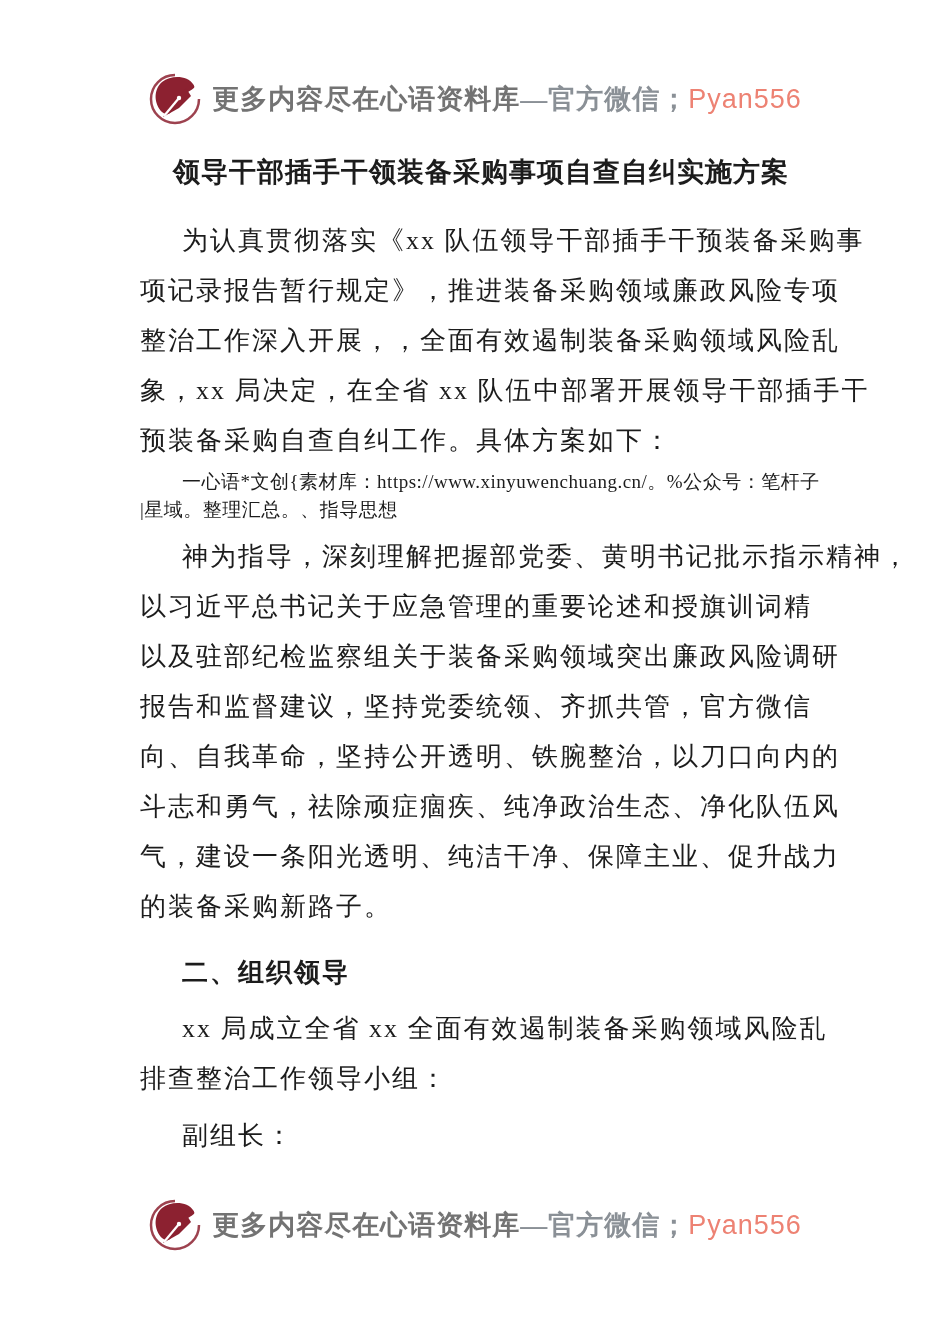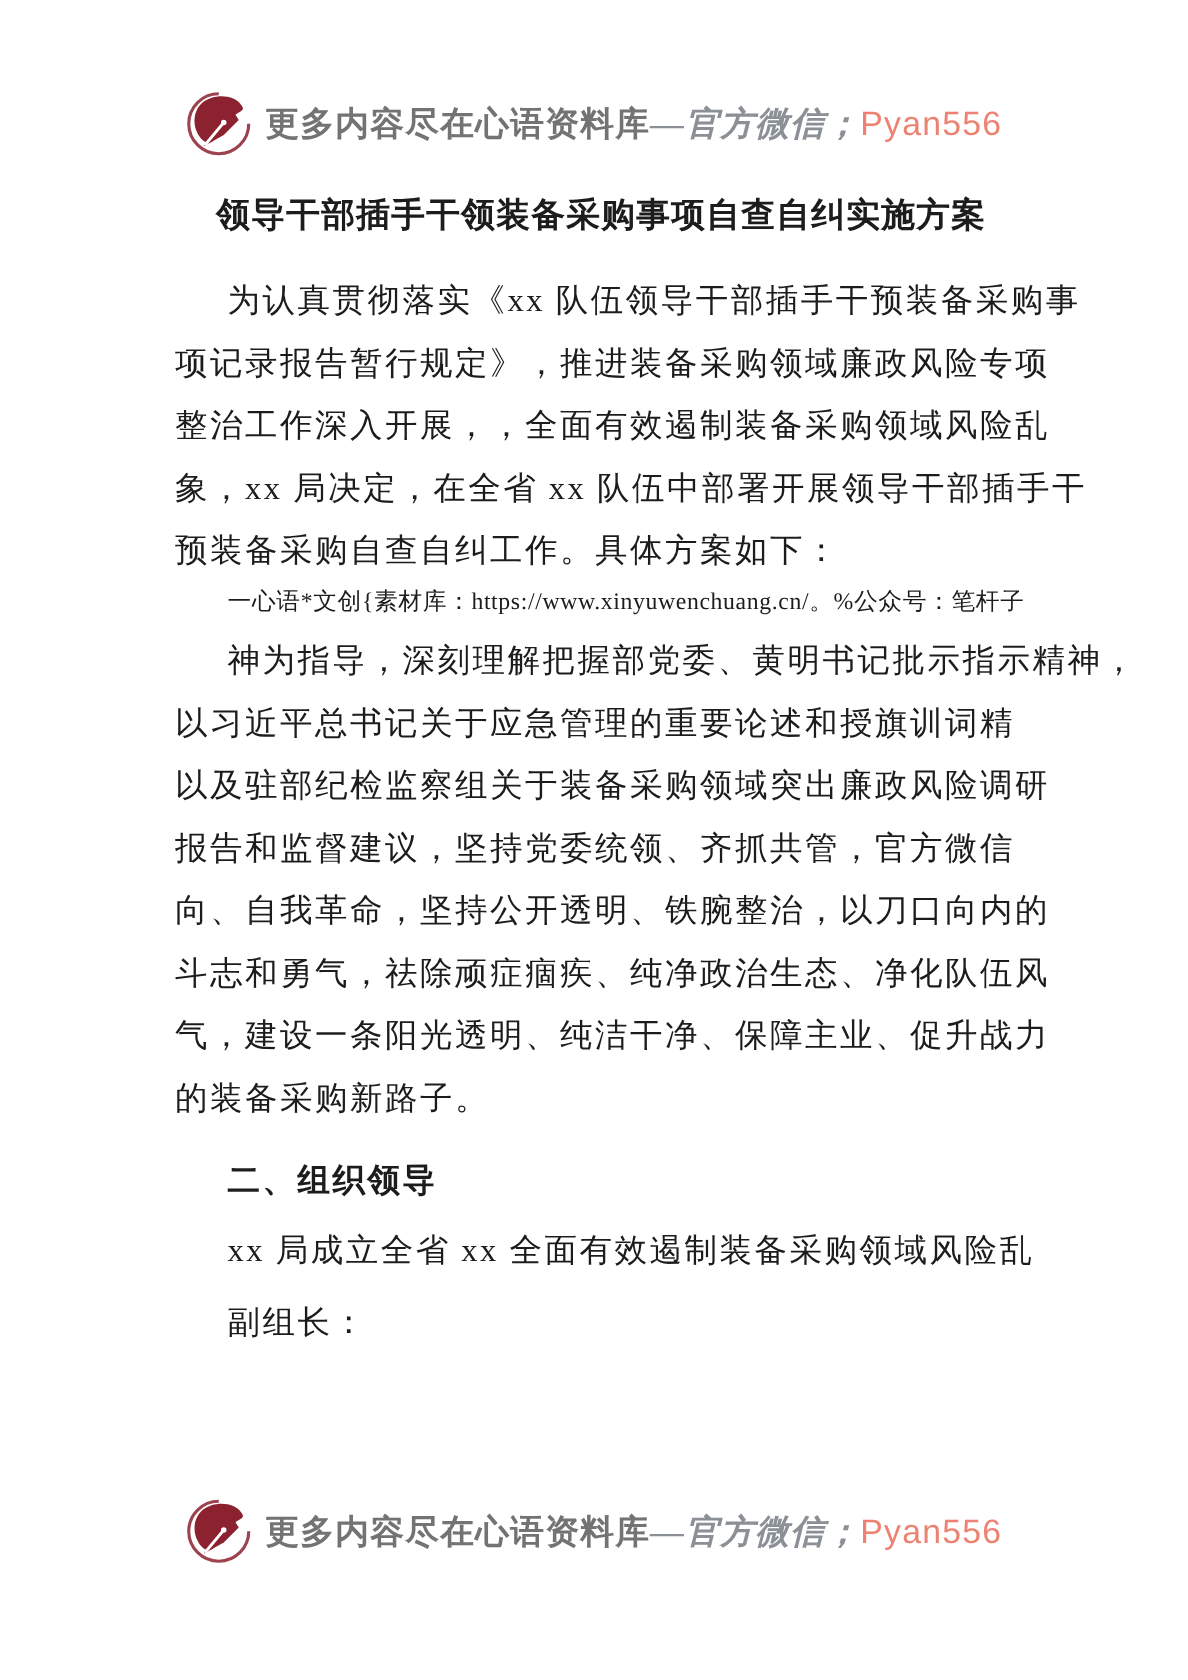--- a/index.html
+++ b/index.html
@@ -21,21 +21,21 @@
     display: flex;
     align-items: center;
     justify-content: center;
     gap: 10px;
   }
   .watermark-row.header { top: 72px; }
   .watermark-row.footer { top: 1198px; }
   .logo { width: 54px; height: 54px; flex: 0 0 auto; }
   .wm-text { font-size: 27px; letter-spacing: 1px; white-space: nowrap; }
   .wm-brand { color: #737373; font-weight: bold; }
-  .wm-channel { color: #8a9096; font-style: italic; font-weight: bold; }
+  .wm-channel { color: #8a9096; font-weight: bold; }
   .wm-id { color: #ed8273; font-family: "Liberation Sans", "DejaVu Sans", sans-serif; font-weight: normal; }
   
   .content {
     position: absolute;
     top: 152px;
     left: 140px;
     right: 128px;
   }
   .doc-title {
     text-align: center;
@@ -101,37 +101,39 @@
     <div class="para">
         <div class="line">为认真贯彻落实《xx 队伍领导干部插手干预装备采购事</div>
         <div class="line">项记录报告暂行规定》，推进装备采购领域廉政风险专项</div>
         <div class="line">整治工作深入开展，，全面有效遏制装备采购领域风险乱</div>
         <div class="line">象，xx 局决定，在全省 xx 队伍中部署开展领导干部插手干</div>
         <div class="line">预装备采购自查自纠工作。具体方案如下：</div>
       </div>
 
     <div class="note">
         <div class="line">一心语*文创{素材库：https://www.xinyuwenchuang.cn/。%公众号：笔杆子</div>
+        <div class="line">|星域。整理汇总。、指导思想</div>
       </div>
 
     <div class="para para-main">
         <div class="line">神为指导，深刻理解把握部党委、黄明书记批示指示精神，</div>
         <div class="line">以习近平总书记关于应急管理的重要论述和授旗训词精</div>
         <div class="line">以及驻部纪检监察组关于装备采购领域突出廉政风险调研</div>
         <div class="line">报告和监督建议，坚持党委统领、齐抓共管，官方微信</div>
         <div class="line">向、自我革命，坚持公开透明、铁腕整治，以刀口向内的</div>
         <div class="line">斗志和勇气，祛除顽症痼疾、纯净政治生态、净化队伍风</div>
         <div class="line">气，建设一条阳光透明、纯洁干净、保障主业、促升战力</div>
         <div class="line">的装备采购新路子。</div>
       </div>
 
     <div class="section-heading">二、组织领导</div>
 
     <div class="para para-org">
         <div class="line">xx 局成立全省 xx 全面有效遏制装备采购领域风险乱</div>
+        <div class="line">排查整治工作领导小组：</div>
       </div>
 
 
     <div class="role-line">副组长：</div>
 
   </div>
 
   <div class="watermark-row footer">
     <svg class="logo" viewBox="0 0 54 54" aria-hidden="true">
       <path d="M27 3 A24 24 0 1 0 51 27" fill="none" stroke="#8c2130" stroke-width="2.5" opacity="0.85"></path>

